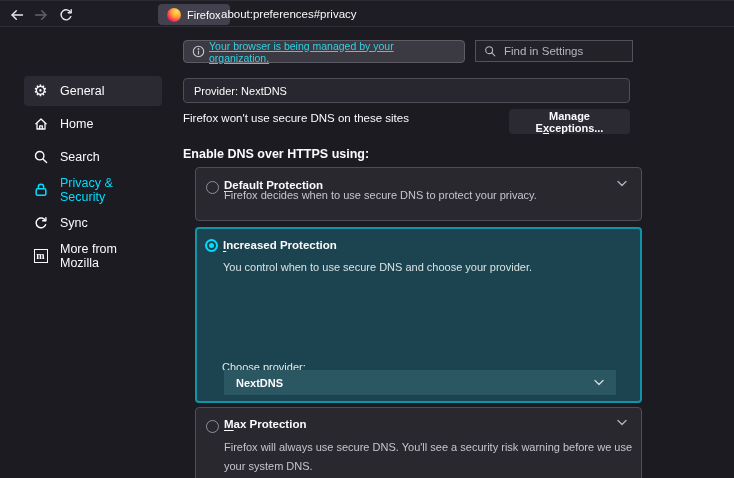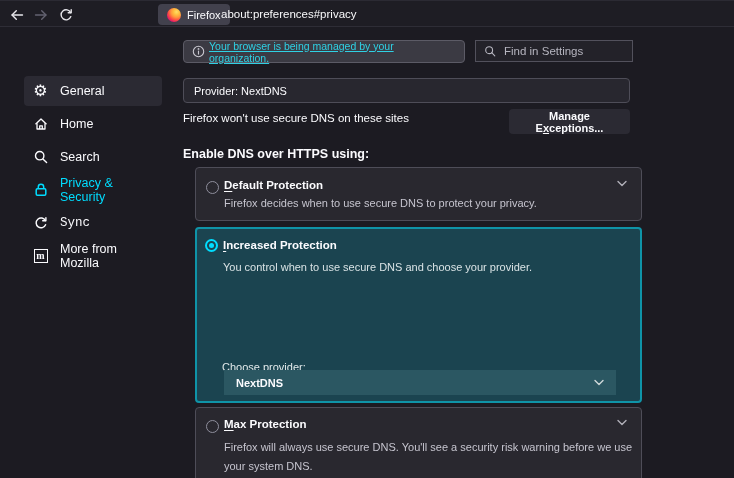--- a/index.html
+++ b/index.html
@@ -126,21 +126,21 @@
     </div>
     <div class="side-item active" style="top:175px;">
       <span class="ic">
         <svg width="16" height="16" viewBox="0 0 16 16" fill="none" stroke="currentColor" stroke-width="1.5" stroke-linejoin="round">
             <rect x="3.2" y="6.8" width="9.6" height="6.4" rx="1.2"></rect>
             <path d="M5.3 6.8V4.9a2.7 2.7 0 0 1 5.4 0v1.9"></path>
           </svg>
       </span>
       <span>Privacy &amp; Security</span>
     </div>
-    <div class="side-item" style="top:208px;font-family:Liberation Mono, monospace;">
+    <div class="side-item" style="top:208px;">
       <span class="ic">
         <svg width="16" height="16" viewBox="0 0 16 16" fill="none" stroke="currentColor" stroke-width="1.4" stroke-linecap="round" stroke-linejoin="round">
             <path d="M12.6 9.7a4.9 4.9 0 1 1-.2-4.1"></path>
             <path d="M12.9 2.6v3.2H9.7"></path>
           </svg>
       </span>
       <span>Sync</span>
     </div>
     <div class="side-item" style="top:241px;">
       <span class="ic">
@@ -181,21 +181,21 @@
   <h2 class="dns-heading">Enable DNS over HTTPS using:</h2>
 
   <div class="opt-box" style="top:167px;height:54px;">
     <span class="radio" style="left:10px;top:13px;"></span>
     <span class="opt-title" style="left:28px;top:11px;"><u>D</u><span>efault Protection</span></span>
     <span class="chev" style="right:14px;top:12px;">
       <svg width="10" height="7" viewBox="0 0 10 7" fill="none" stroke="currentColor" stroke-width="1.4" stroke-linecap="round" stroke-linejoin="round">
           <path d="M1 1.5 5 5.5 9 1.5"></path>
         </svg>
     </span>
-    <span class="opt-desc" style="left:28px;top:28px;">Firefox decides when to use secure DNS to protect your privacy.</span>
+    <span class="opt-desc" style="left:28px;top:20px;">Firefox decides when to use secure DNS to protect your privacy.</span>
   </div>
 
   <div class="opt-box teal" style="top:227px;height:176px;">
     <span class="radio checked" style="left:8px;top:10px;"></span>
     <span class="opt-title" style="left:26px;top:10px;"><u>I</u><span>ncreased Protection</span></span>
     <span class="opt-desc" style="left:26px;top:31px;">You control when to use secure DNS and choose your provider.</span>
     <span class="choose-label">Choose provider:</span>
     <div class="provider-select">
       <span>NextDNS</span>
       <span class="chev">

